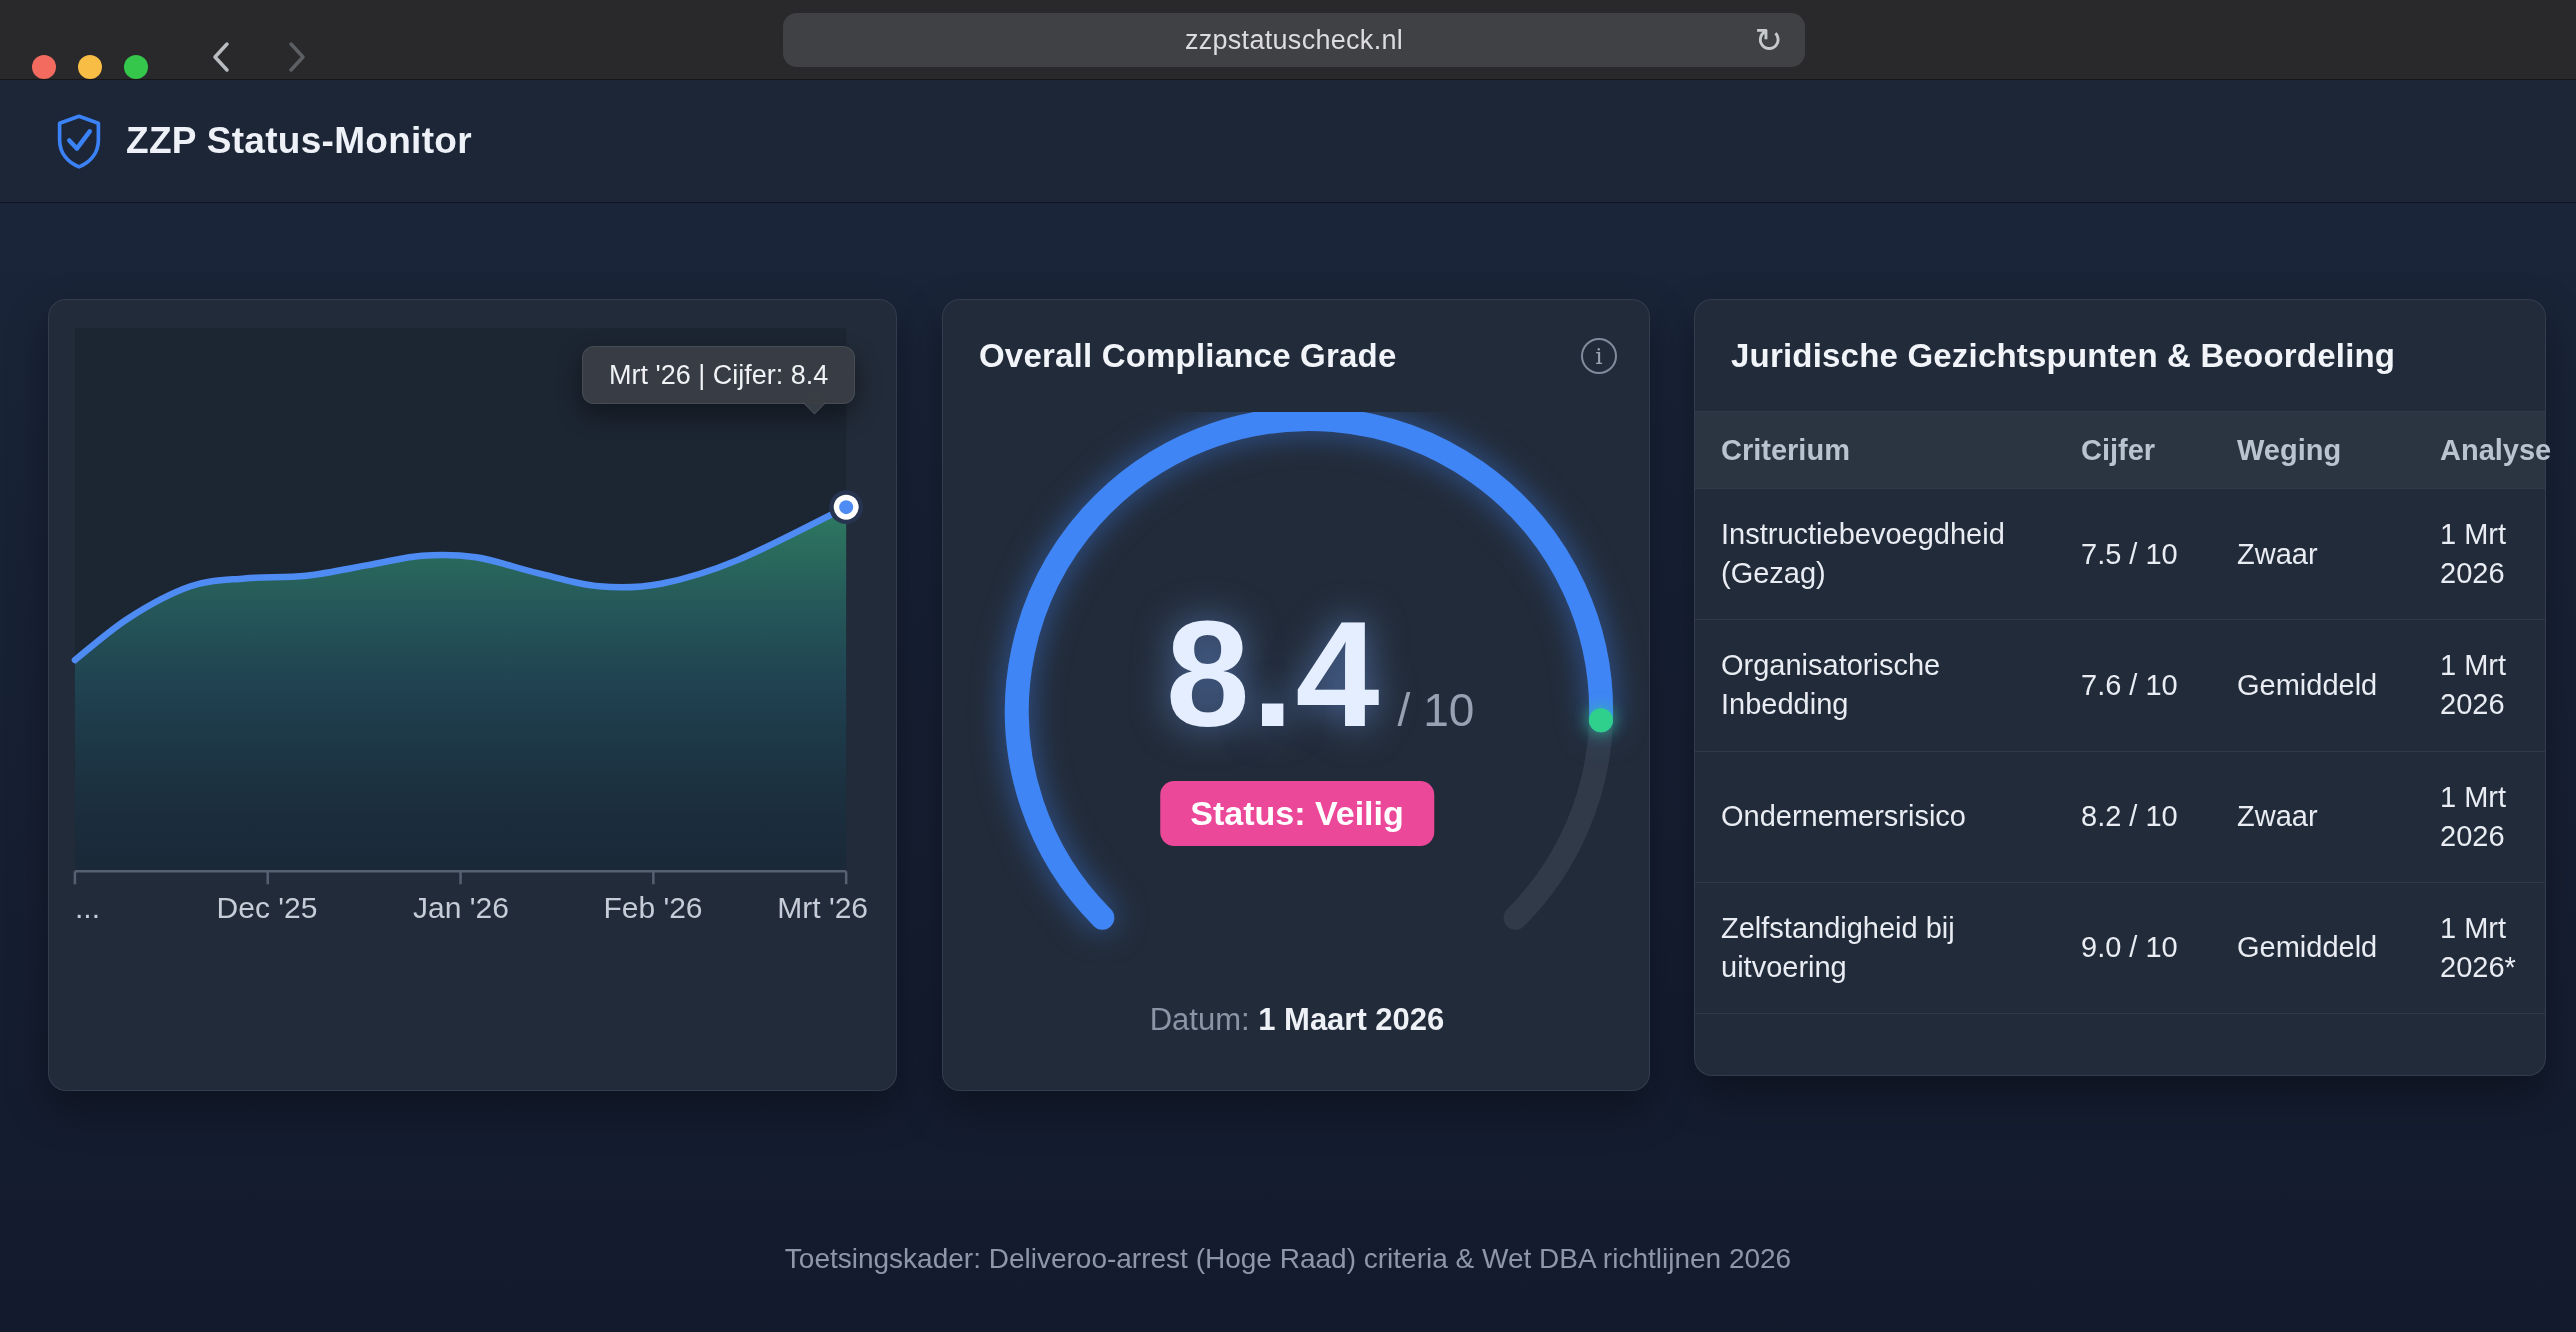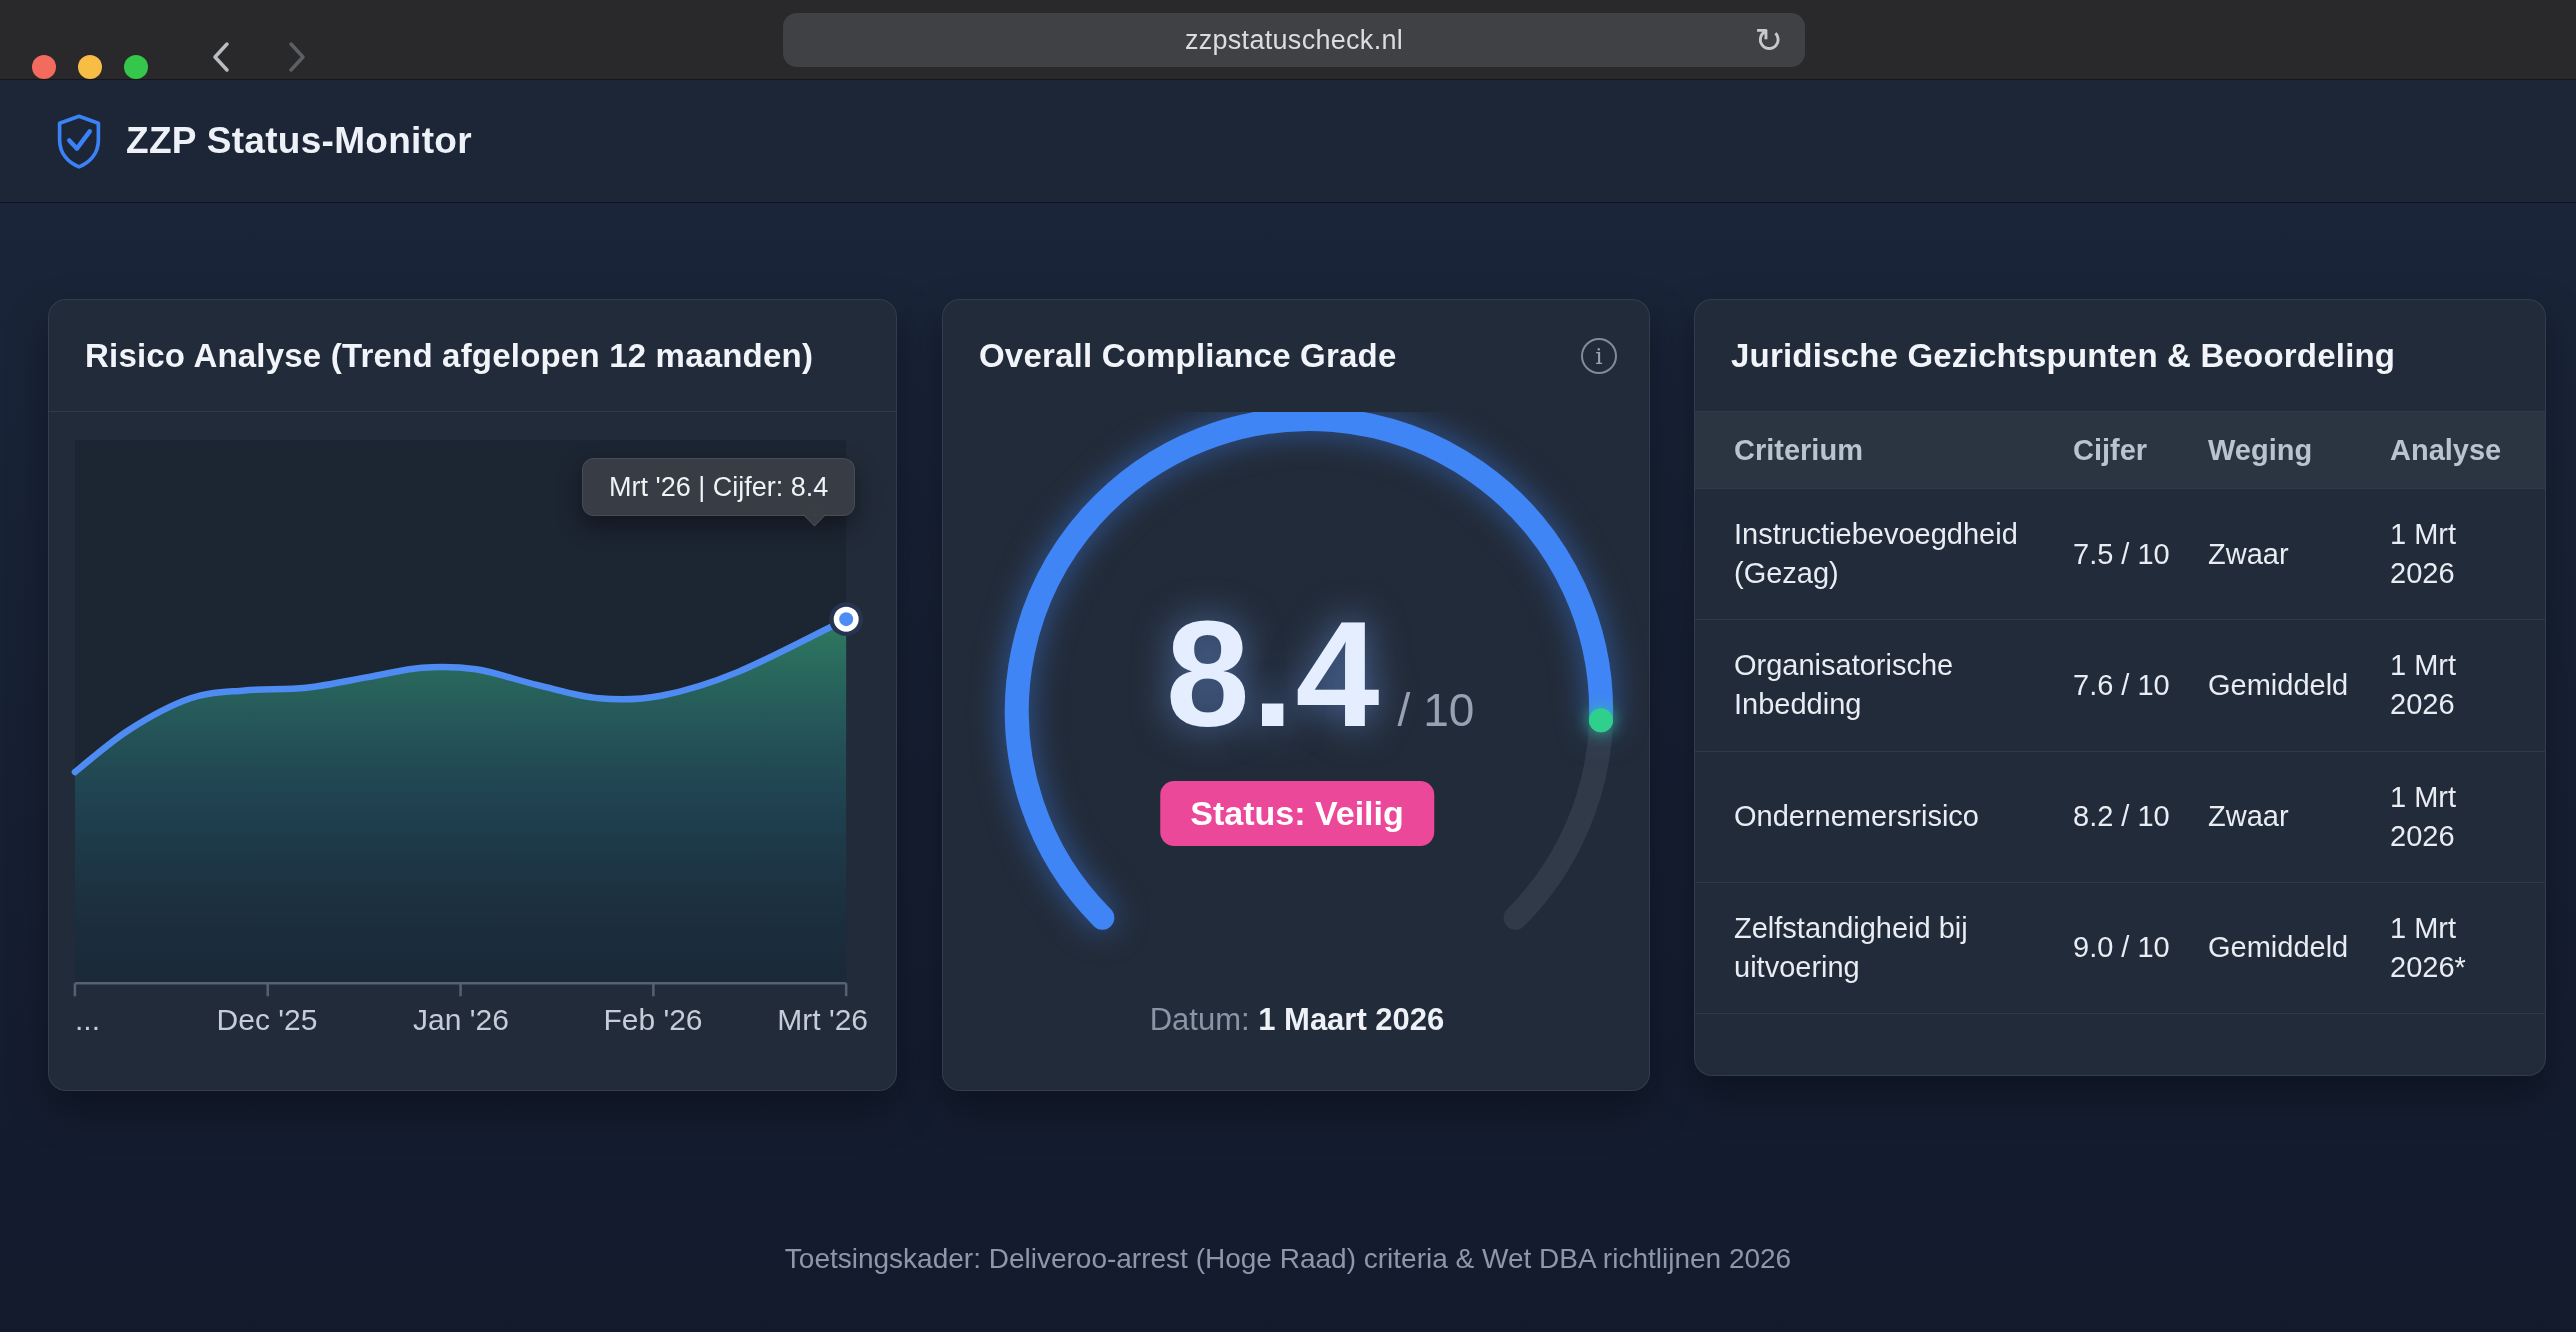--- a/index.html
+++ b/index.html
@@ -75,21 +75,21 @@
   .status-badge { position:absolute; top:369px; left:50%; transform:translateX(-50%);
                   border-radius:14px; padding:13px 30px; color:#ffffff;
                   font-size:34px; font-weight:600; white-space:nowrap; }
   .datum-row { position:absolute; left:0; right:0; top:590px; text-align:center;
                font-size:31px; }
   .datum-label { color:#8b95a5; } .datum-value { color:#eef1f6; font-weight:600; }
 
   
   .table-card { left:1694px; width:852px; height:777px; }
   .grid-row { display:grid; grid-template-columns:339px 135px 182px 1fr;
-              padding-left:39px; padding-right:28px; align-items:center; }
+              padding-left:26px; padding-right:28px; align-items:center;gap:21px; }
   .t-head { height:76px; background:rgba(255,255,255,.045); }
   .t-head .cell { color:#bac3d0; font-size:29px; font-weight:600; }
   .t-row { border-top:1px solid rgba(255,255,255,.07); padding-top:26px; padding-bottom:26px;
            min-height:122px; }
   .t-row:first-of-type { border-top:none; }
   .t-row .cell { color:#e9edf3; font-size:29px; line-height:1.35; }
   .t-end { border-top:1px solid rgba(255,255,255,.07); height:58px; }
 
   
   .page-footer { position:absolute; left:0; right:0; top:1040px; text-align:center;
@@ -130,23 +130,20 @@
         <path d="M23 3 L41 9.5 V25 C41 38 32.5 46.5 23 50 C13.5 46.5 5 38 5 25 V9.5 Z" fill="none" stroke="#3b82f6" stroke-width="3.4" stroke-linejoin="round"></path>
         <polyline points="14,25.5 21,33 33,17" fill="none" stroke="#3b82f6" stroke-width="4.2" stroke-linecap="round" stroke-linejoin="round"></polyline>
       </svg>
     </span>
     <span class="app-title">ZZP Status-Monitor</span>
   </div>
 
   <div class="content">
 
     <div class="card chart-card">
-      <div class="card-head">
-        <span class="card-title">Risico Analyse (Trend afgelopen 12 maanden)</span>
-      </div>
       <div class="chart-body">
         <svg id="trend-svg" width="849" height="679" viewBox="0 0 852 681">
           <defs>
             <linearGradient id="areaGrad" x1="0" y1="0" x2="0" y2="1">
               <stop id="gstop0" offset="0%" stop-color="#2f8063" stop-opacity="0.95"></stop>
               <stop id="gstop1" offset="50%" stop-color="#23596a" stop-opacity="0.55"></stop>
               <stop id="gstop2" offset="100%" stop-color="#14344a" stop-opacity="0.22"></stop>
             </linearGradient>
           </defs>
           <rect x="26" y="28" width="774" height="545" fill="rgba(10,16,28,0.22)"></rect>

